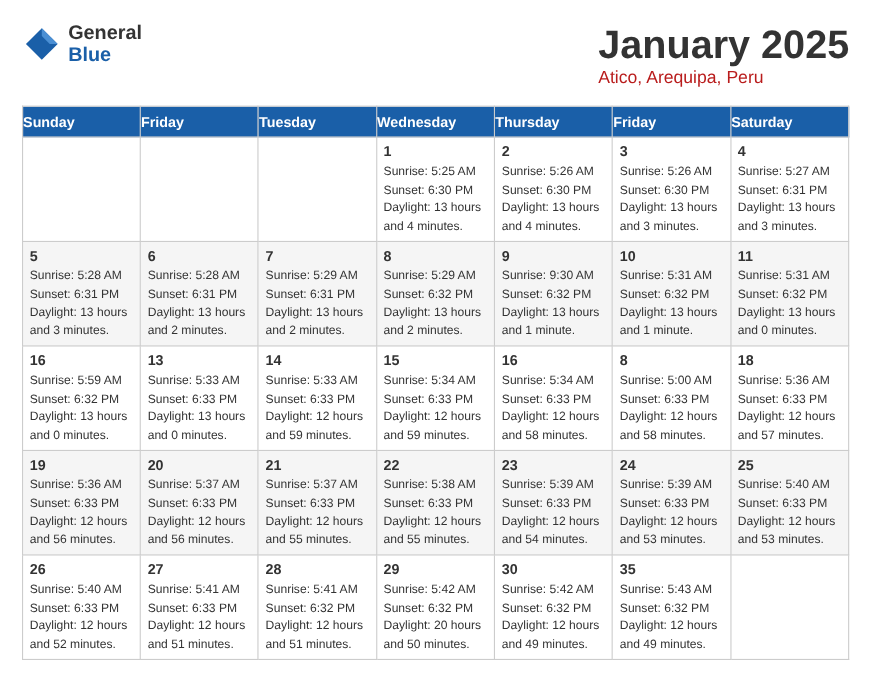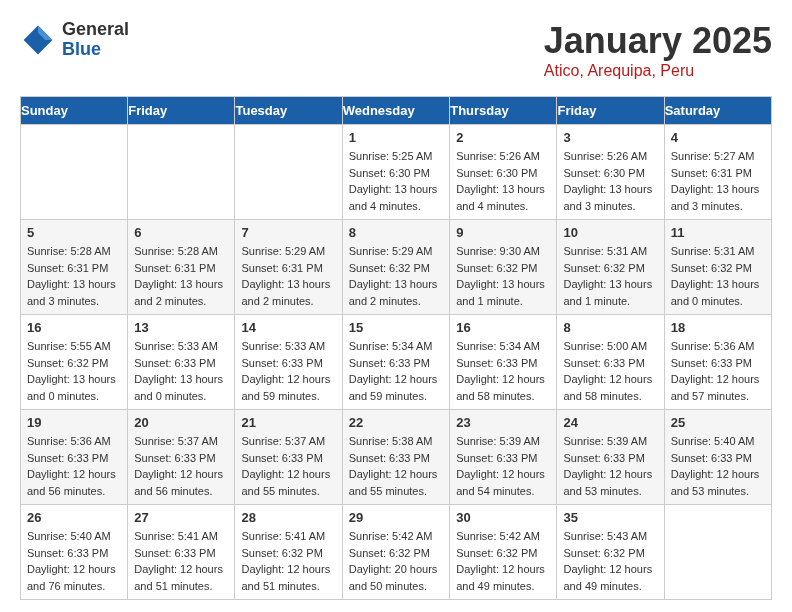--- a/index.html
+++ b/index.html
@@ -211,21 +211,21 @@
           <span>Sunrise: 5:31 AM</span><br>
           <span>Sunset: 6:32 PM</span><br>
           <span>Daylight: 13 hours and 0 minutes.</span>
         </div>
       </td>
       </tr>
       <tr>
         <td>
         <div class="day-number">16</div>
         <div class="day-info">
-          <span>Sunrise: 5:55 AM</span><br>
+          <span>Sunrise: 5:59 AM</span><br>
           <span>Sunset: 6:32 PM</span><br>
           <span>Daylight: 13 hours and 0 minutes.</span>
         </div>
       </td>
         <td>
         <div class="day-number">13</div>
         <div class="day-info">
           <span>Sunrise: 5:33 AM</span><br>
           <span>Sunset: 6:33 PM</span><br>
           <span>Daylight: 13 hours and 0 minutes.</span>
@@ -329,21 +329,21 @@
           <span>Daylight: 12 hours and 53 minutes.</span>
         </div>
       </td>
       </tr>
       <tr>
         <td>
         <div class="day-number">26</div>
         <div class="day-info">
           <span>Sunrise: 5:40 AM</span><br>
           <span>Sunset: 6:33 PM</span><br>
-          <span>Daylight: 12 hours and 76 minutes.</span>
+          <span>Daylight: 12 hours and 52 minutes.</span>
         </div>
       </td>
         <td>
         <div class="day-number">27</div>
         <div class="day-info">
           <span>Sunrise: 5:41 AM</span><br>
           <span>Sunset: 6:33 PM</span><br>
           <span>Daylight: 12 hours and 51 minutes.</span>
         </div>
       </td>

